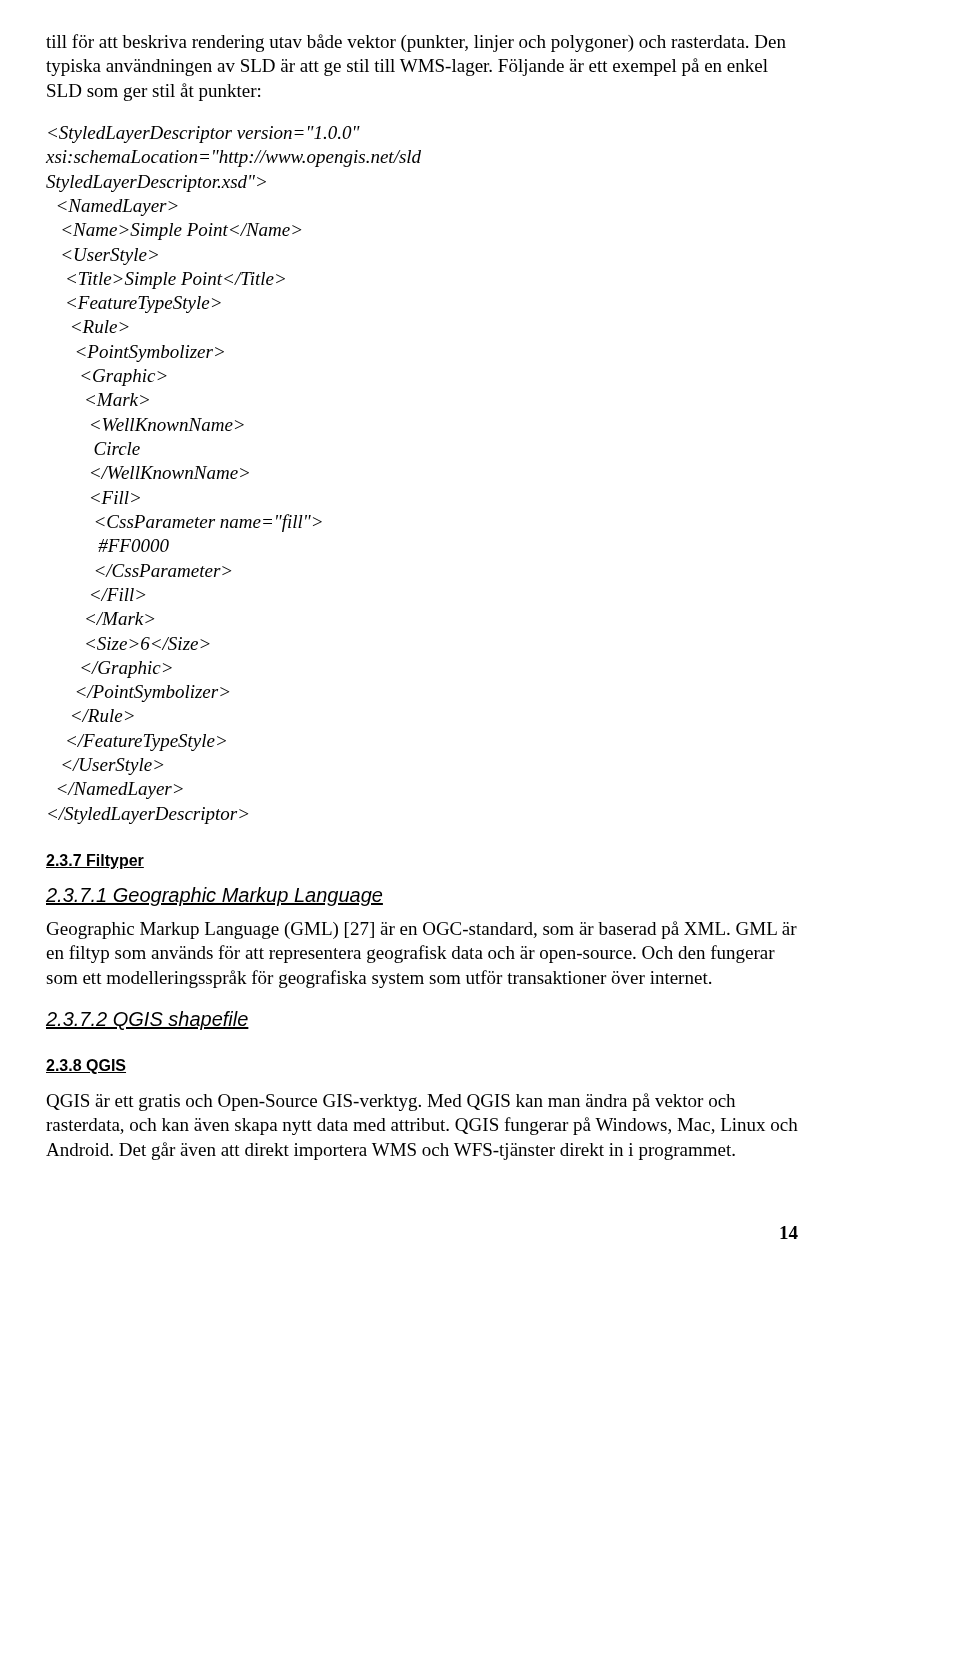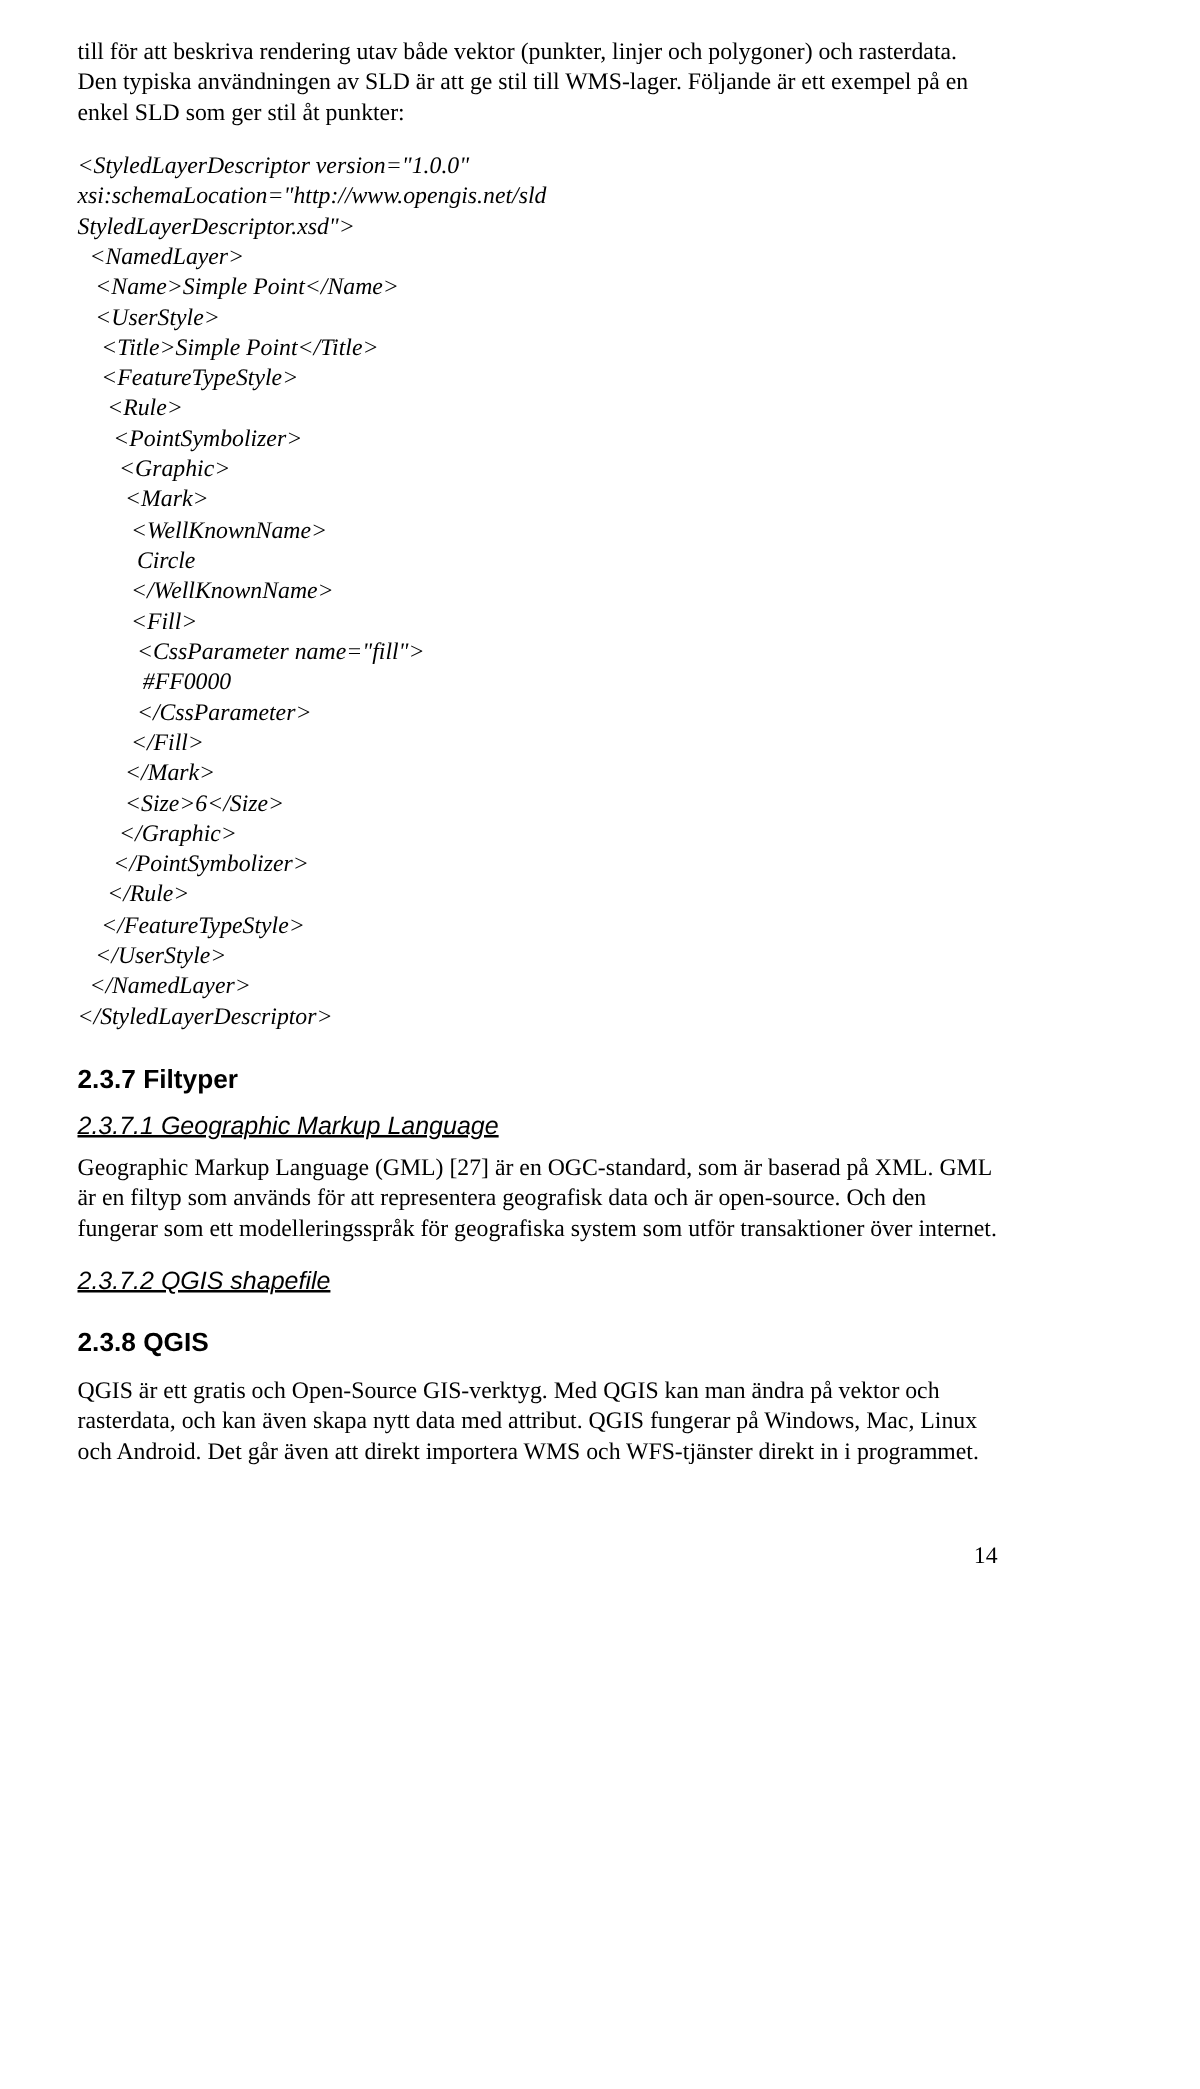--- a/index.html
+++ b/index.html
@@ -4,55 +4,57 @@
 <style>
   body {
     margin: 0;
     padding: 0;
     background: #ffffff;
     font-family: "Times New Roman", Times, serif;
     color: #000000;
     width: 960px;
   }
   .page {
-    padding: 30px 90px 40px 62px;
+    padding: 30px 90px 40px 46px;
     box-sizing: border-box;
     width: 888px;
   }
   .body-text {
     font-size: 19px;
     line-height: 1.28;
     margin: 0 0 18px 0;
   }
   .code-block {
     font-family: "Times New Roman", Times, serif;
     font-style: italic;
     font-size: 19px;
     line-height: 1.28;
     white-space: pre;
     margin: 0 0 24px 0;
   }
   .h3 {
     font-family: Arial, Helvetica, sans-serif;
     font-weight: bold;
-    font-size: 21px;
+    font-size: 16px;
     margin: 26px 0 14px 0;
+    text-decoration: underline;
   }
   .h4 {
     font-family: Arial, Helvetica, sans-serif;
     font-style: italic;
     font-weight: normal;
     font-size: 20px;
     margin: 14px 0 10px 0;
     text-decoration: underline;
   }
   .page-number {
     text-align: right;
     font-size: 19px;
     margin-top: 60px;
+    font-weight: bold;
   }
 </style>
 </head>
 <body>
 
 <div class="page">
 
   <p class="body-text">till för att beskriva rendering utav både vektor (punkter, linjer och polygoner) och rasterdata. Den typiska användningen av SLD är att ge stil till WMS-lager. Följande är ett exempel på en enkel SLD som ger stil åt punkter:</p>
 
   <div class="code-block">&lt;StyledLayerDescriptor version="1.0.0"

